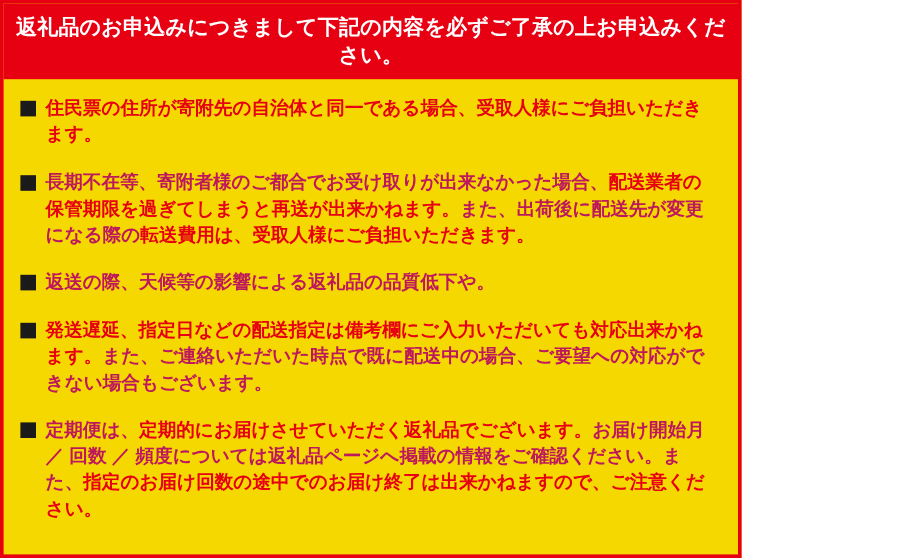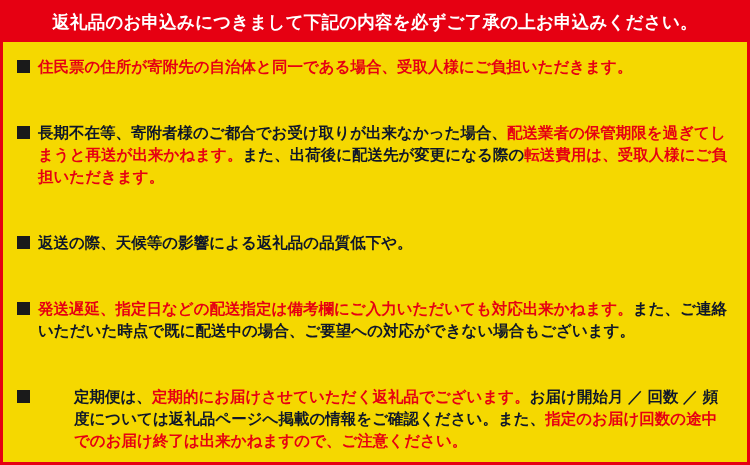--- a/index.html
+++ b/index.html
@@ -7,21 +7,21 @@
     padding: 0;
   }
   body {
     width: 750px;
     height: 465px;
     background: #ffffff;
     font-family: "Liberation Sans", sans-serif;
     overflow: hidden;
   }
   .notice {
-    width: 750px;
+    width: 618px;
     height: 465px;
     box-sizing: border-box;
     background: #f5d800;
     border: 3px solid #e60012;
     display: flex;
     flex-direction: column;
   }
   .notice-header {
     background: #e60012;
     color: #ffffff;
@@ -38,38 +38,38 @@
     box-sizing: border-box;
     display: flex;
     flex-direction: column;
     justify-content: space-between;
   }
   .item {
     display: flex;
     align-items: flex-start;
     margin-bottom: 9px;
   }
-  .item:last-child { margin-bottom: 0; gap: 36px; }
+  .item:last-child { margin-bottom: 16px; }
   .bullet {
     width: 13px;
     height: 13px;
     background: #1a1a1a;
     flex: none;
     margin-top: 4px;
     margin-right: 8px;
   }
   .item-text {
     font-size: 15.5px;
     line-height: 1.42;
     color: #1a1a1a;
     font-weight: bold;
     flex: 1;
   }
   .r { color: #e60012; }
-  .k { color: #0f172a; text-align: center; }
+  .k { color: #be185d; text-align: center; }
 </style>
 </head>
 <body>
 
 <div class="notice">
   <div class="notice-header">返礼品のお申込みにつきまして下記の内容を必ずご了承の上お申込みください。</div>
   <div class="notice-body">
 
 
     <div class="item">

